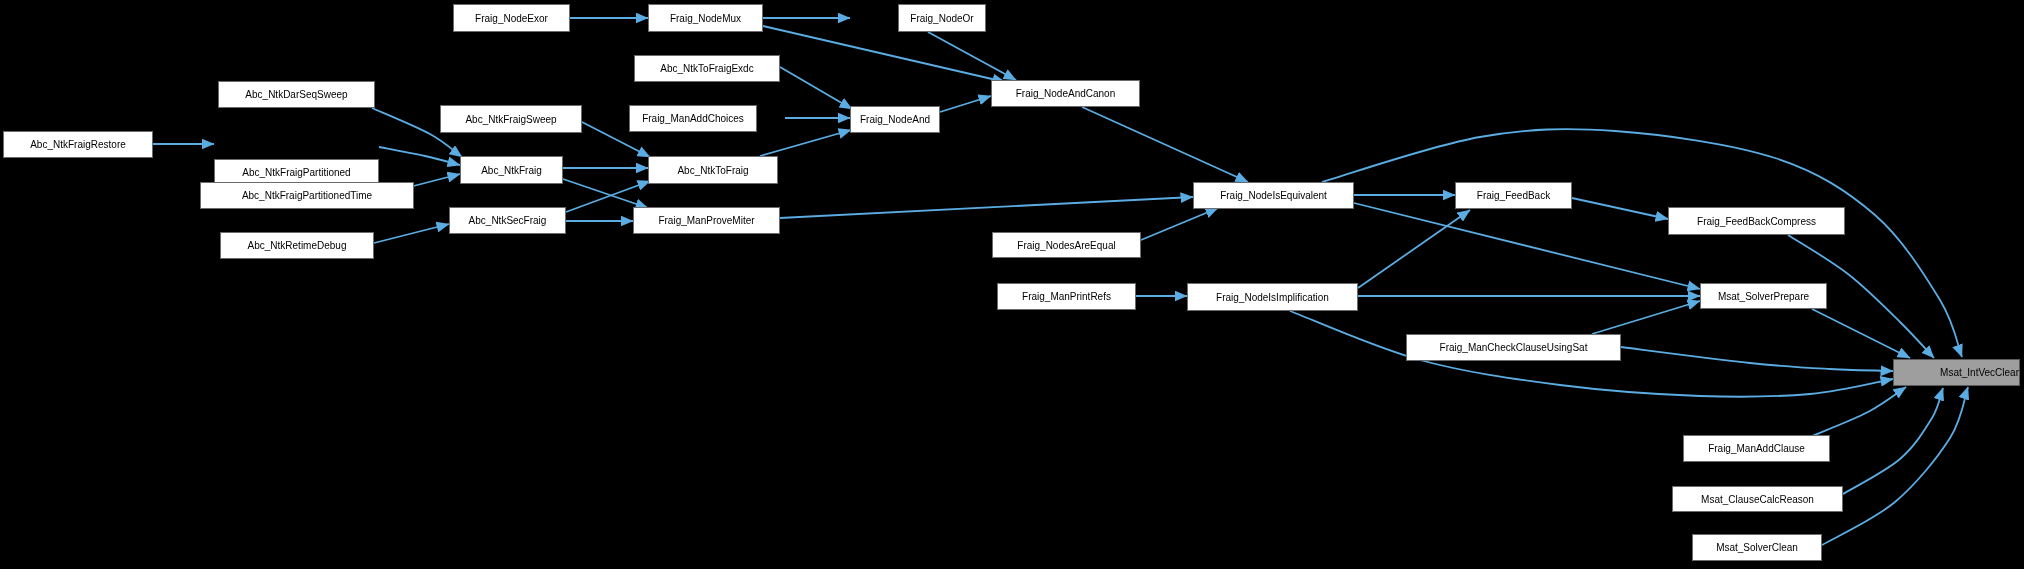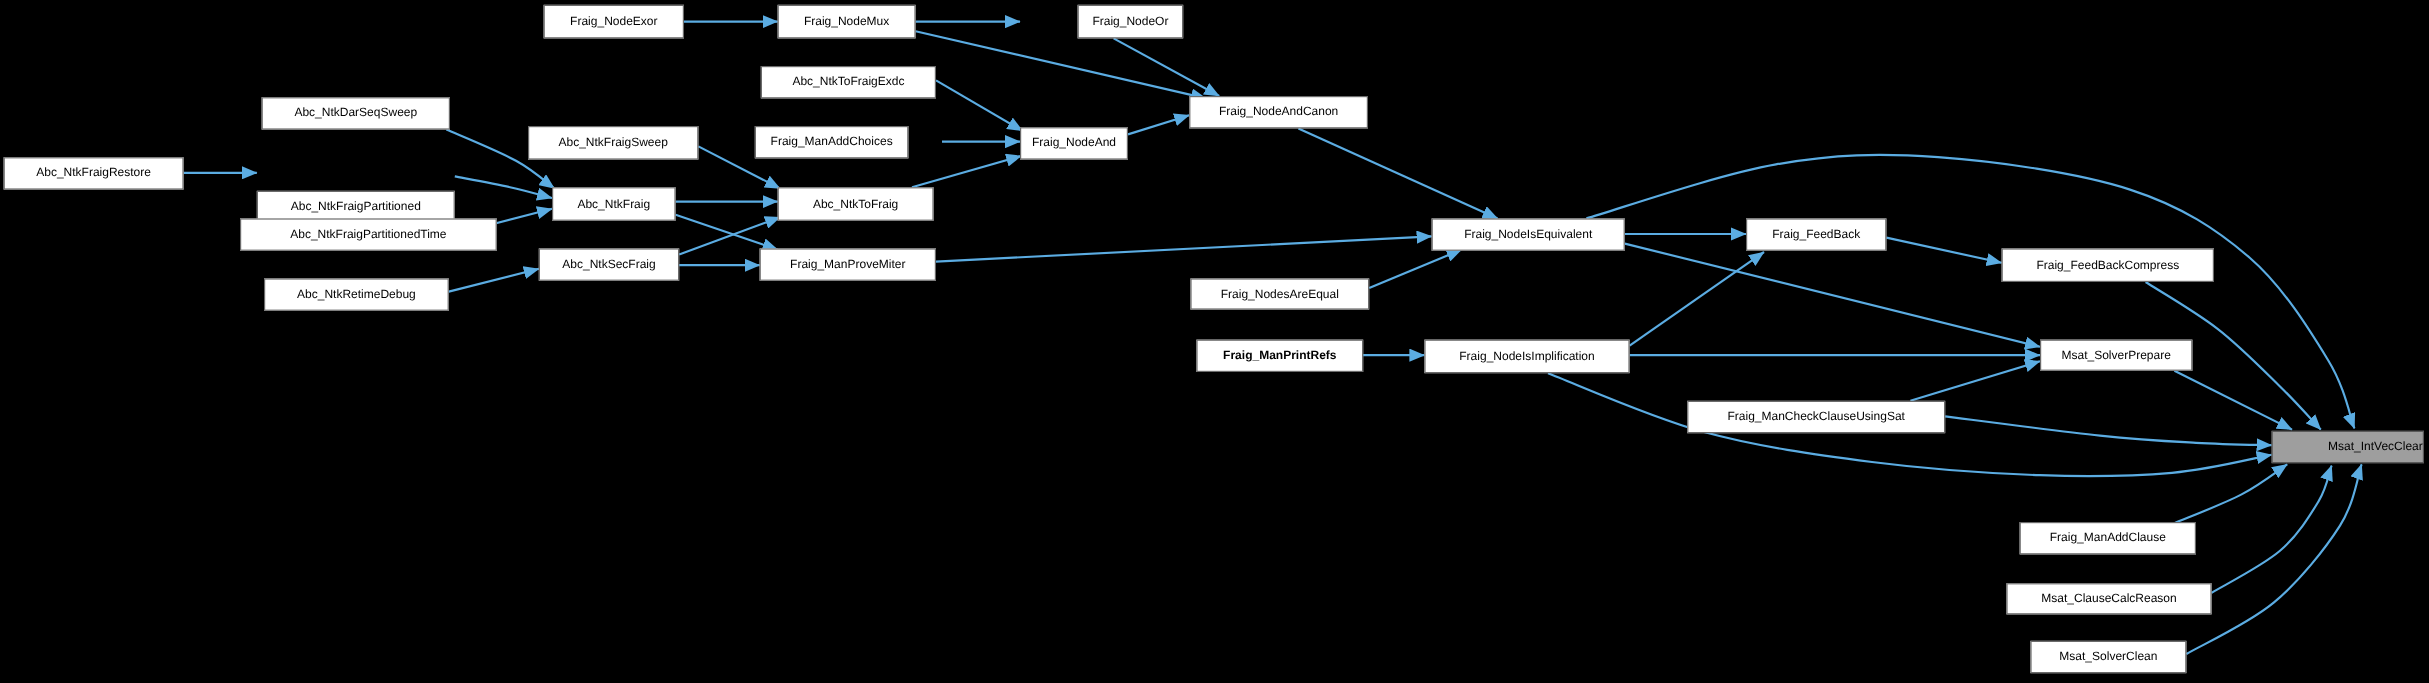--- a/index.html
+++ b/index.html
@@ -117,21 +117,21 @@
       </div>
       <div class="node" style="left: 1668px; top: 207px; width: 177px; height: 28px;">
         <span>Fraig_FeedBackCompress</span>
       </div>
       <div class="node" style="left: 220px; top: 232px; width: 154px; height: 27px;">
         <span>Abc_NtkRetimeDebug</span>
       </div>
       <div class="node" style="left: 992px; top: 232px; width: 149px; height: 26px;">
         <span>Fraig_NodesAreEqual</span>
       </div>
-      <div class="node" style="left: 997px; top: 283px; width: 139px; height: 27px; font-weight: bold;">
+      <div class="node" style="left: 997px; top: 283px; width: 139px; height: 27px;">
         <span>Fraig_ManPrintRefs</span>
       </div>
       <div class="node" style="left: 1187px; top: 283px; width: 171px; height: 28px;">
         <span>Fraig_NodeIsImplification</span>
       </div>
       <div class="node" style="left: 1700px; top: 283px; width: 127px; height: 26px;">
         <span>Msat_SolverPrepare</span>
       </div>
       <div class="node" style="left: 1406px; top: 334px; width: 215px; height: 27px;">
         <span>Fraig_ManCheckClauseUsingSat</span>

